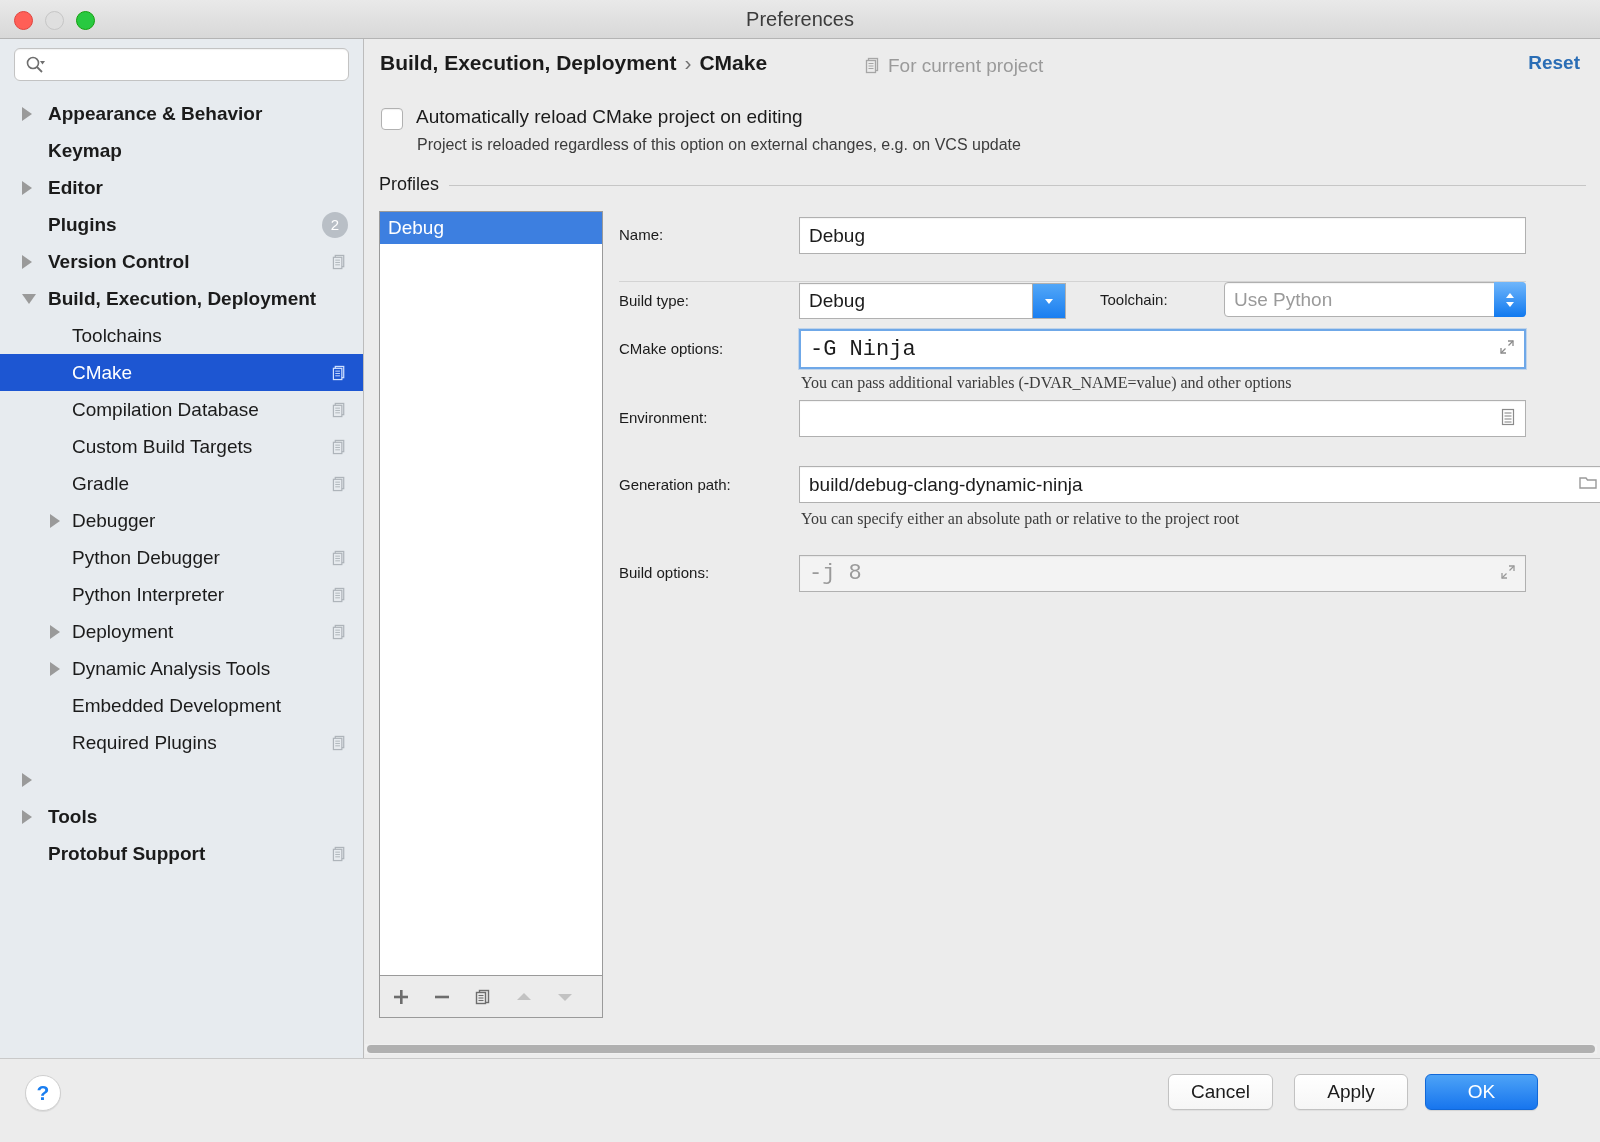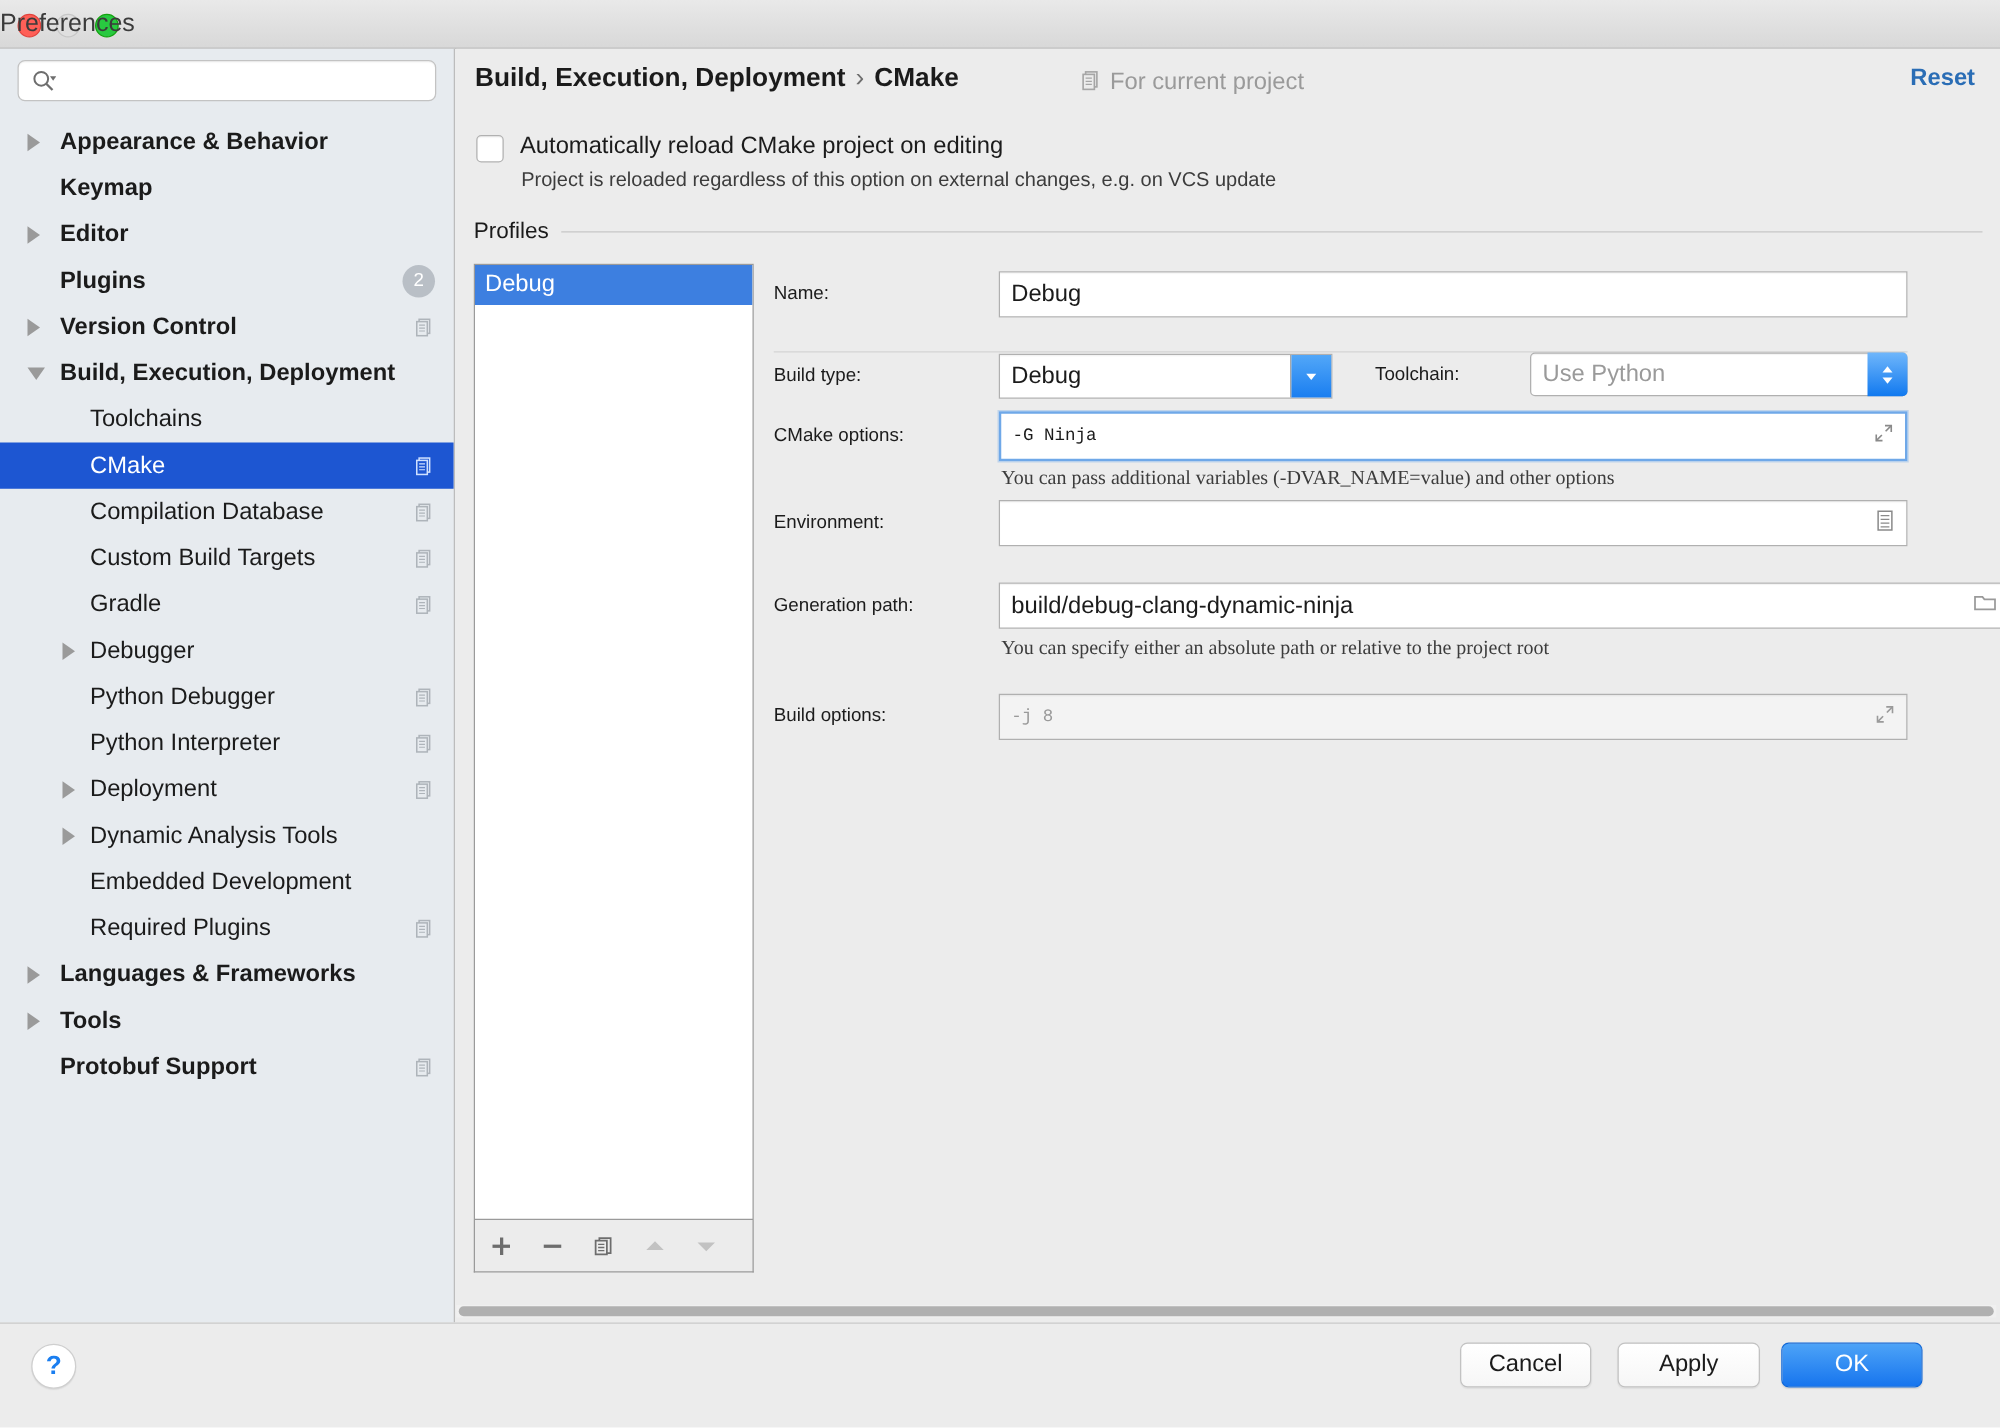--- a/index.html
+++ b/index.html
@@ -25,20 +25,21 @@
     width: 1600px; height: 39px;
     background: linear-gradient(to bottom, #e9e9e9 0%, #d8d8d8 100%);
     border-bottom: 1px solid #b4b4b4;
     box-sizing: border-box;
   }
   .title-text {
     position: absolute;
     left: 0; top: 0;
     width: 1600px;
     line-height: 39px;
+    text-align: center;
     font-size: 20px;
     color: #3b3b3b;
   }
   .traffic {
     position: absolute;
     top: 11px;
     width: 17px; height: 17px;
     border-radius: 50%;
   }
   .traffic.close  { left: 14px;  background: #ff5f57; border: 1px solid #e0443e; }
@@ -288,21 +289,21 @@
     height: 100%;
     display: flex;
     align-items: center;
     font-size: 19px;
     color: #1b1b1b;
     overflow: hidden;
     white-space: nowrap;
   }
   .field-text.mono {
     font-family: "Liberation Mono", monospace;
-    font-size: 14px;
+    font-size: 22px;
   }
   .field-text.placeholder { color: #9a9a9a; }
   .field.focused {
     border: 2px solid #6fa8e8;
     box-shadow: 0 0 0 1px rgba(111,168,232,0.35);
   }
   .field.readonly { background: #f3f3f3; }
   .hint {
     position: absolute;
     font-size: 16px;
@@ -549,21 +550,20 @@
           <span class="proj-icon"><svg width="15" height="16" viewBox="0 0 16 17">
               <rect x="3.5" y="1.5" width="9" height="12" fill="none" stroke="#aeb4ba" stroke-width="1.3"></rect>
               <rect x="1.5" y="3.5" width="9" height="12" fill="#e7ebef" stroke="#aeb4ba" stroke-width="1.3"></rect>
               <line x1="3.5" y1="6.5" x2="8.5" y2="6.5" stroke="#aeb4ba" stroke-width="1"></line>
               <line x1="3.5" y1="9" x2="8.5" y2="9" stroke="#aeb4ba" stroke-width="1"></line>
               <line x1="3.5" y1="11.5" x2="8.5" y2="11.5" stroke="#aeb4ba" stroke-width="1"></line>
             </svg></span>
         </div>
         <div class="tree-row top">
           <span class="twisty right" style="left: 22px;"></span>
-          <span class="tree-label" style="margin-left: 48px;">Languages &amp; Frameworks</span>
         </div>
         <div class="tree-row top">
           <span class="twisty right" style="left: 22px;"></span>
           <span class="tree-label" style="margin-left: 48px;">Tools</span>
         </div>
         <div class="tree-row top">
           <span class="tree-label" style="margin-left: 48px;">Protobuf Support</span>
           <span class="proj-icon"><svg width="15" height="16" viewBox="0 0 16 17">
               <rect x="3.5" y="1.5" width="9" height="12" fill="none" stroke="#aeb4ba" stroke-width="1.3"></rect>
               <rect x="1.5" y="3.5" width="9" height="12" fill="#e7ebef" stroke="#aeb4ba" stroke-width="1.3"></rect>

